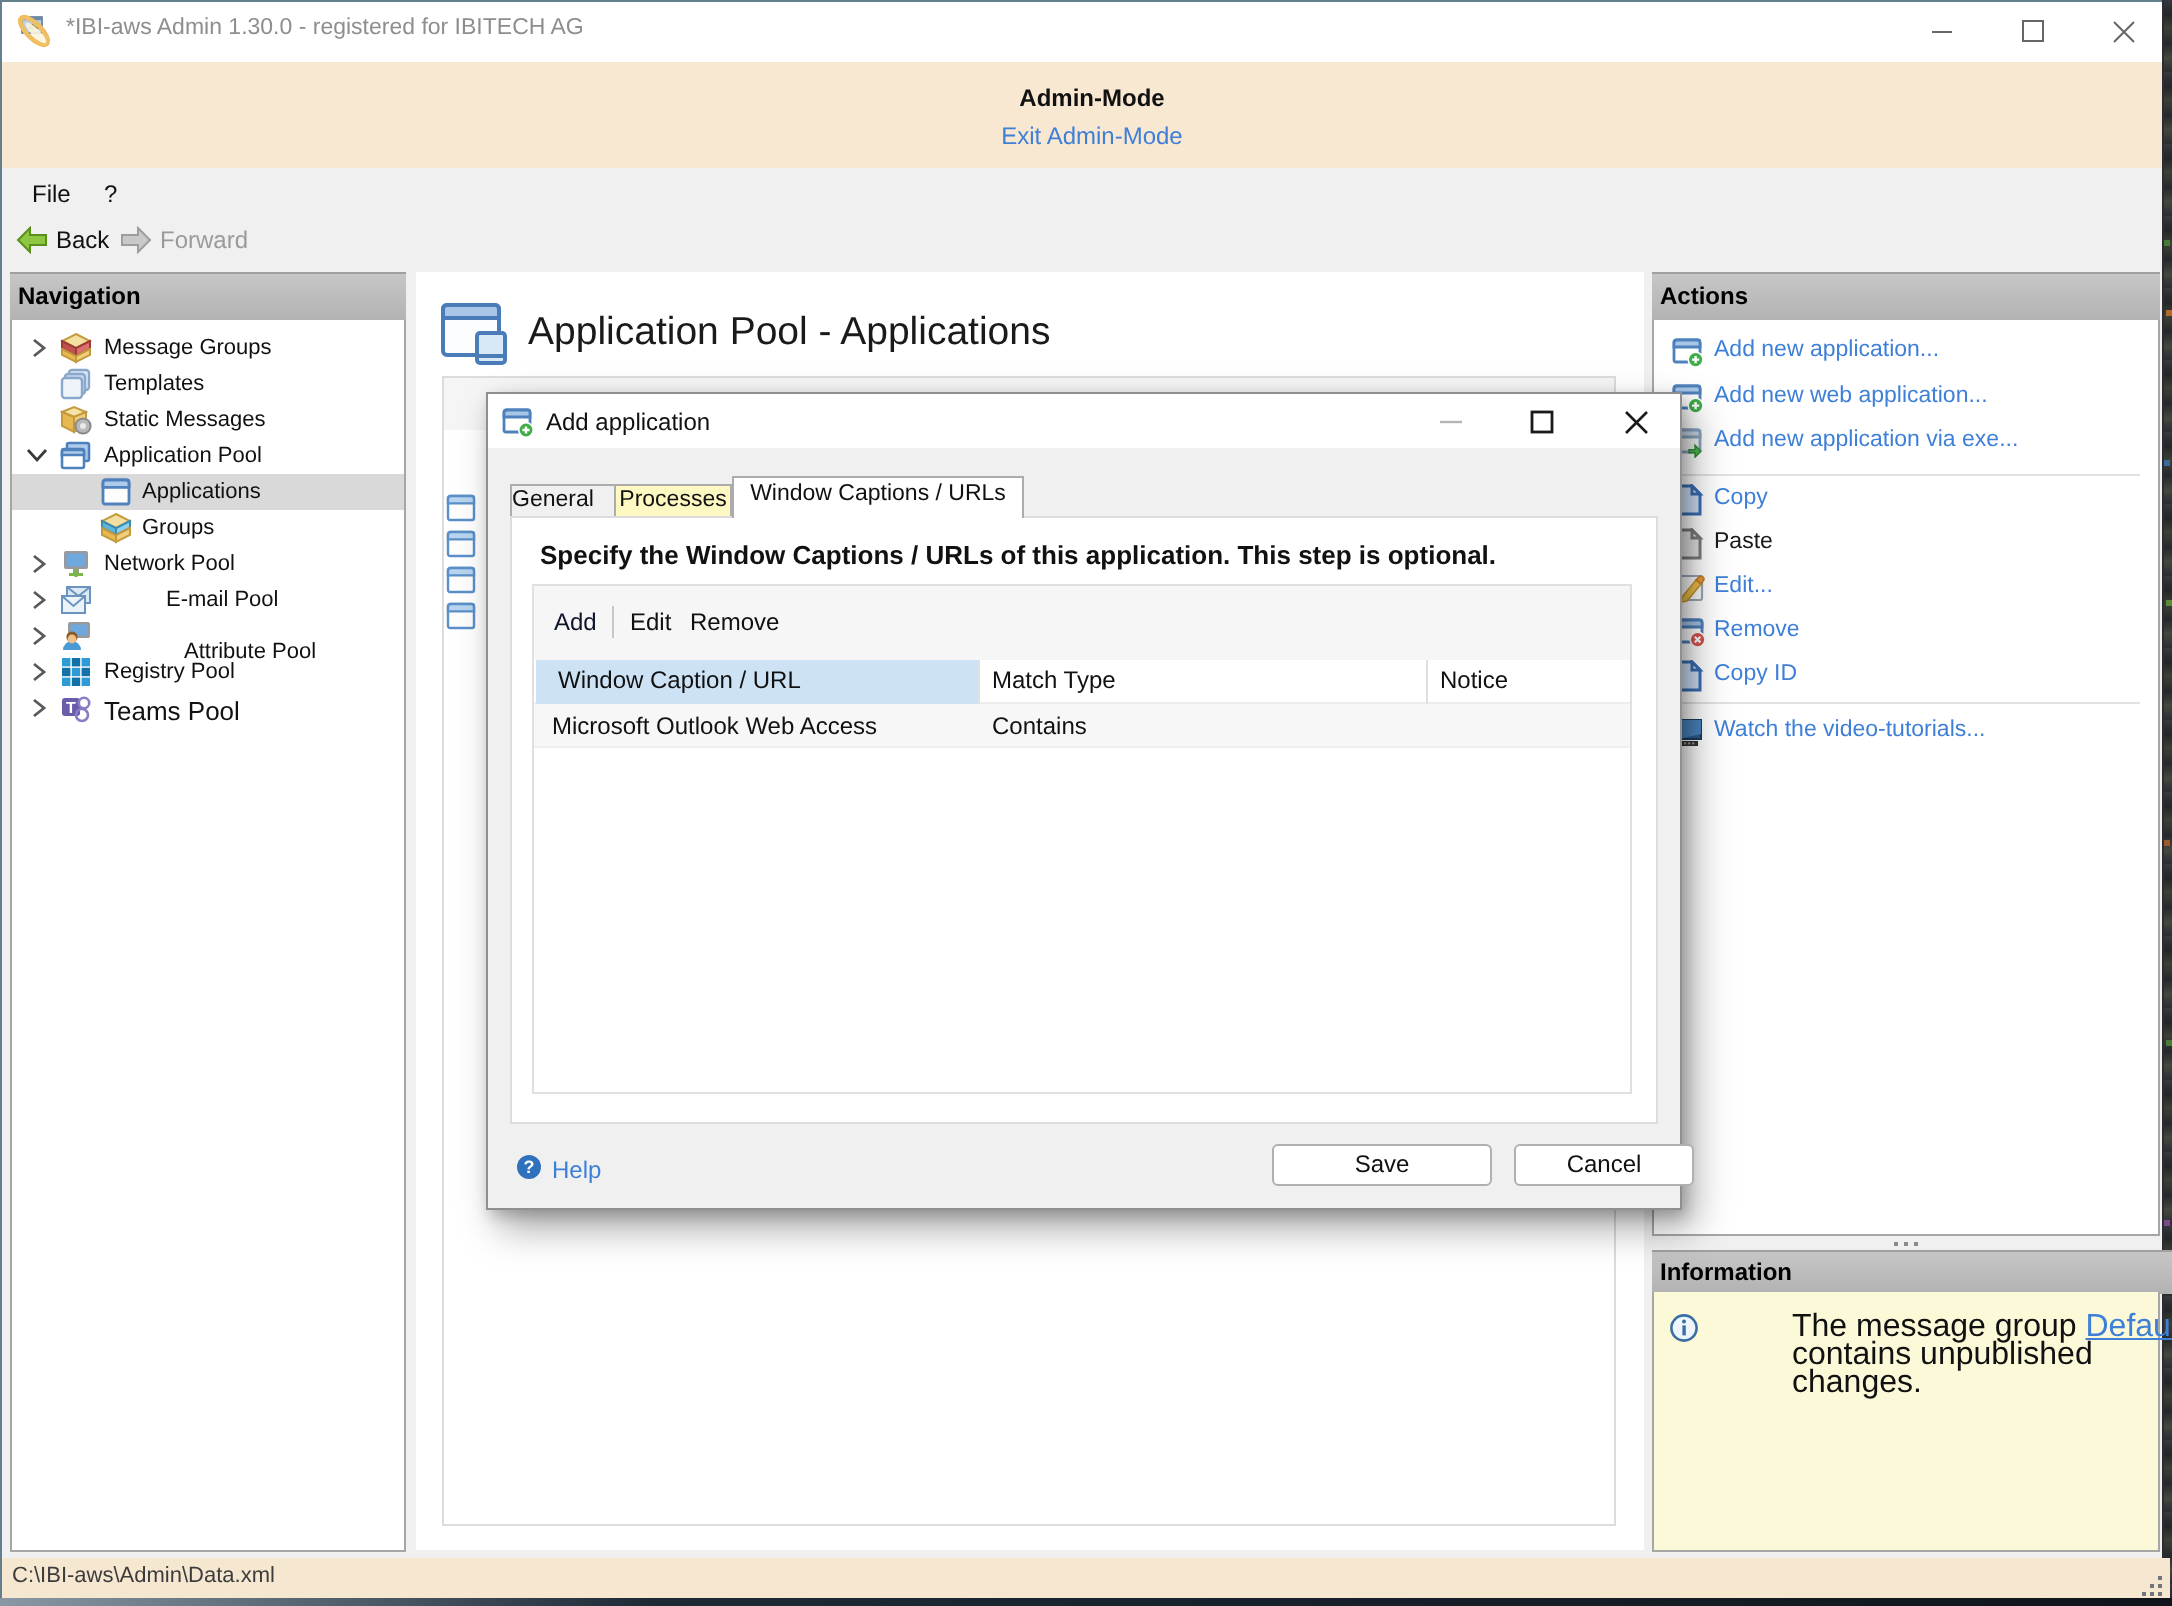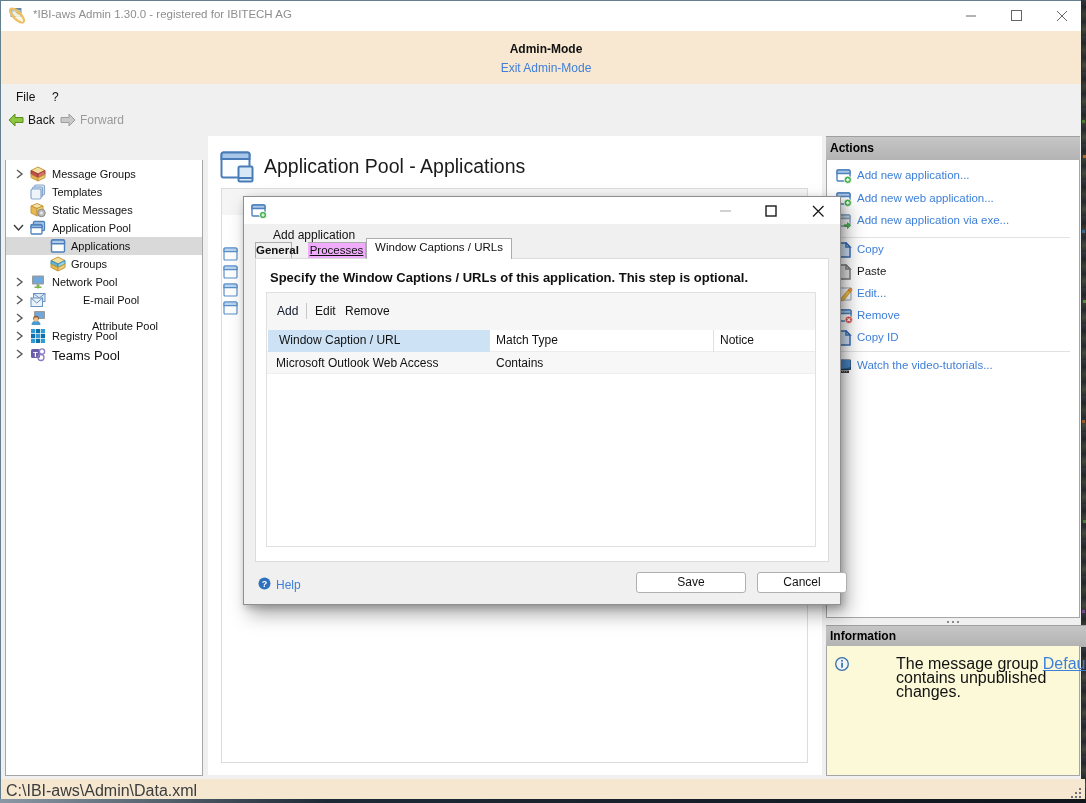--- a/index.html
+++ b/index.html
@@ -56,20 +56,23 @@
 
   <svg class="abs" style="left:8px;top:113px;" width="16" height="14" viewBox="0 0 16 14">
     <path d="M7 1 L1 7 L7 13 L7 9.5 L15 9.5 L15 4.5 L7 4.5 Z" fill="#8dc63f" stroke="#5a8f1d" stroke-width="1"></path>
   </svg>
   <div class="abs" style="left:28px;top:113px;font-size:12px;color:#111;">Back</div>
   <svg class="abs" style="left:60px;top:113px;" width="16" height="14" viewBox="0 0 16 14">
     <path d="M9 1 L15 7 L9 13 L9 9.5 L1 9.5 L1 4.5 L9 4.5 Z" fill="#c9c9c9" stroke="#9d9d9d" stroke-width="1"></path>
   </svg>
   <div class="abs" style="left:80px;top:113px;font-size:12px;color:#9a9a9a;">Forward</div>
 
+  <div class="hdrbar" style="left:5px;top:136px;width:198px;height:24px;">
+      <span>Navigation</span>
+    </div>
   <div class="abs" style="left:5px;top:160px;width:198px;height:616px;background:#fff;border:1px solid #a6a6a6;border-top:none;box-sizing:border-box;" id="navtree"></div>
 
   <div class="abs" style="left:6px;top:237px;width:196px;height:18px;background:#d9d9d9;"></div>
   <div id="treelabels">
 
     <svg class="abs" style="left:15px;top:169px;" width="9" height="10" viewBox="0 0 9 10">
         <path d="M2 1 L7 5 L2 9" fill="none" stroke="#5a5a5a" stroke-width="1.4"></path>
       </svg>
     <svg class="abs" style="left:13px;top:223px;" width="11" height="9" viewBox="0 0 11 9">
         <path d="M1 2 L5.5 7 L10 2" fill="none" stroke="#3a3a3a" stroke-width="1.4"></path>
@@ -288,49 +291,49 @@
     </div>
   <div class="abs" style="left:826px;top:646px;width:254px;height:130px;background:#fbf9d7;border:1px solid #a6a6a6;border-top:none;box-sizing:border-box;"></div>
   <svg class="abs" style="left:835px;top:657px;" width="14" height="14" viewBox="0 0 14 14">
     <circle cx="7" cy="7" r="6.3" fill="#eef6fc" stroke="#3a6ea5" stroke-width="1.3"></circle>
     <rect x="6.2" y="5.7" width="1.7" height="5" fill="#3a6ea5"></rect>
     <circle cx="7" cy="3.8" r="1" fill="#3a6ea5"></circle>
   </svg>
   <div class="abs" style="left:896px;top:657px;width:200px;font-size:16px;color:#111;line-height:14px;">The message group <span class="link" style="text-decoration:underline;">Default</span> contains unpublished changes.</div>
 
   <div class="abs" style="left:1px;top:779px;width:1084px;height:20px;background:#f5e7d0;"></div>
-  <div class="abs" style="left:6px;top:782px;font-size:16px;color:#3c3c3c;">C:\IBI-aws\Admin\Data.xml</div>
+  <div class="abs" style="left:6px;top:782px;font-size:11px;color:#3c3c3c;">C:\IBI-aws\Admin\Data.xml</div>
   <svg class="abs" style="left:1070px;top:787px;" width="12" height="12" viewBox="0 0 12 12">
     <g fill="#70757b">
       <rect x="9" y="1" width="2" height="2"></rect>
         <rect x="5" y="5" width="2" height="2"></rect>
         <rect x="9" y="5" width="2" height="2"></rect>
       <rect x="1" y="9" width="2" height="2"></rect>
         <rect x="5" y="9" width="2" height="2"></rect>
         <rect x="9" y="9" width="2" height="2"></rect>
     </g>
   </svg>
 
   <div class="abs" style="left:243px;top:196px;width:598px;height:409px;background:#f0f0f0;border:1px solid #8f8f8f;box-sizing:border-box;box-shadow:6px 9px 18px rgba(0,0,0,0.34), 2px 3px 7px rgba(0,0,0,0.20);"></div>
   <div class="abs" style="left:244px;top:197px;width:596px;height:27px;background:#fff;"></div>
   <svg class="abs" style="left:251px;top:203px;" width="16" height="16" viewBox="0 0 16 16">
     <rect x="1" y="2" width="13" height="11" rx="1" fill="#fff" stroke="#4f81bd" stroke-width="1.4"></rect>
     <path d="M1 3.5 a1.5 1.5 0 0 1 1.5-1.5 h10 a1.5 1.5 0 0 1 1.5 1.5 v2 H1 Z" fill="#a8c6e8" stroke="#4f81bd" stroke-width="1.4"></path>
     <circle cx="12" cy="12" r="3.6" fill="#3fae49" stroke="#fff" stroke-width="0.8"></circle>
     <path d="M12 10.2 v3.6 M10.2 12 h3.6" stroke="#fff" stroke-width="1.2"></path>
   </svg>
-  <div class="abs" style="left:273px;top:204px;font-size:12px;color:#111;margin-top:24px;">Add application</div>
+  <div class="abs" style="left:273px;top:204px;font-size:12px;color:#111;">Add application</div>
   <svg class="abs" style="left:720px;top:203px;" width="106" height="16" viewBox="0 0 106 16">
     <line x1="0" y1="8" x2="11" y2="8" stroke="#b5b5b5" stroke-width="1.2"></line>
     <rect x="46" y="3" width="10" height="10" fill="none" stroke="#1a1a1a" stroke-width="1.4"></rect>
     <path d="M93 3 L103.5 13.5 M103.5 3 L93 13.5" stroke="#1a1a1a" stroke-width="1.3"></path>
   </svg>
 
-  <div class="abs" style="left:255px;top:242px;width:37px;height:16px;background:#f0f0f0;border:1px solid #acacac;border-bottom:none;font-size:11.5px;color:#111;text-align:center;line-height:14px;box-sizing:border-box;font-weight:bold;">General</div>
-  <div class="abs" style="left:308px;top:242px;width:58px;height:16px;background:#f0abfc;border:1px solid #acacac;border-bottom:none;border-left:none;font-size:11.5px;color:#111;text-align:center;line-height:14px;box-sizing:border-box;text-decoration:underline;">Processes</div>
+  <div class="abs" style="left:255px;top:242px;width:53px;height:16px;background:#f0f0f0;border:1px solid #acacac;border-bottom:none;font-size:11.5px;color:#111;line-height:14px;box-sizing:border-box;">General</div>
+  <div class="abs" style="left:308px;top:242px;width:58px;height:16px;background:#fef9c3;border:1px solid #acacac;border-bottom:none;border-left:none;font-size:11.5px;color:#111;text-align:center;line-height:14px;box-sizing:border-box;">Processes</div>
   <div class="abs" style="left:366px;top:238px;width:146px;height:21px;background:#fff;border:1px solid #acacac;border-bottom:none;z-index:2;font-size:11.5px;color:#111;text-align:center;line-height:17px;box-sizing:border-box;">Window Captions / URLs</div>
 
   <div class="abs" style="left:255px;top:258px;width:574px;height:304px;background:#fff;border:1px solid #dcdcdc;box-sizing:border-box;"></div>
 
   <div class="abs" style="left:270px;top:270px;font-size:13px;font-weight:bold;color:#111;">Specify the Window Captions / URLs of this application. This step is optional.</div>
 
   <div class="abs" style="left:266px;top:292px;width:550px;height:255px;border:1px solid #e0e0e0;box-sizing:border-box;background:#fff;"></div>
   <div class="abs" style="left:267px;top:293px;width:548px;height:37px;background:#f6f6f6;"></div>
   <div class="abs" style="left:277px;top:304px;font-size:12px;color:#0f172a;">Add</div>
   <div class="abs" style="left:306px;top:303px;width:1px;height:16px;background:#c8c8c8;"></div>

